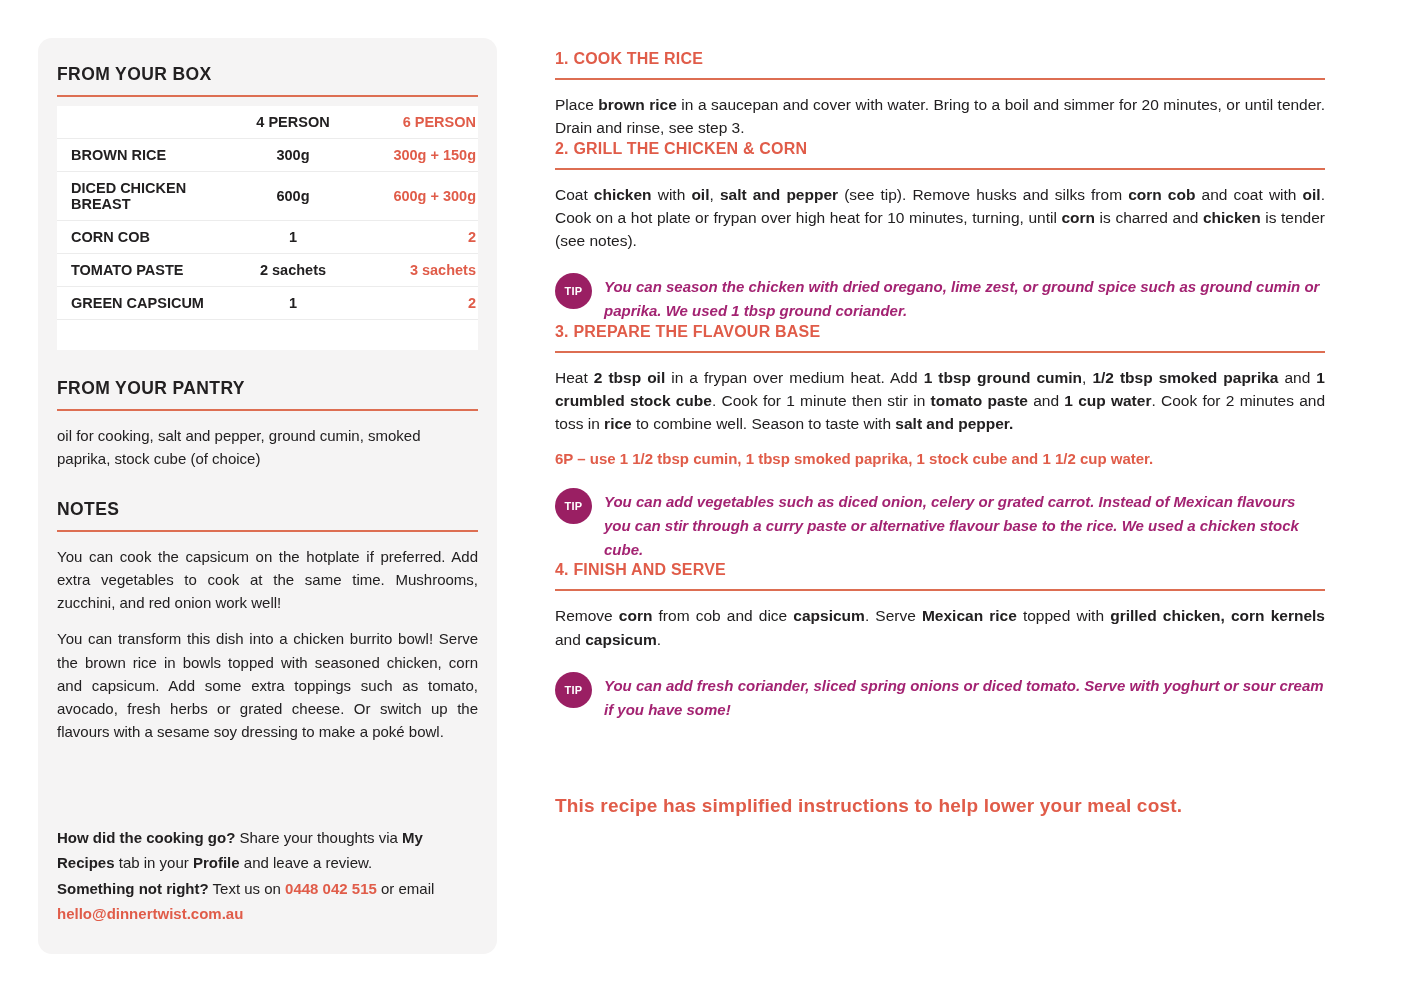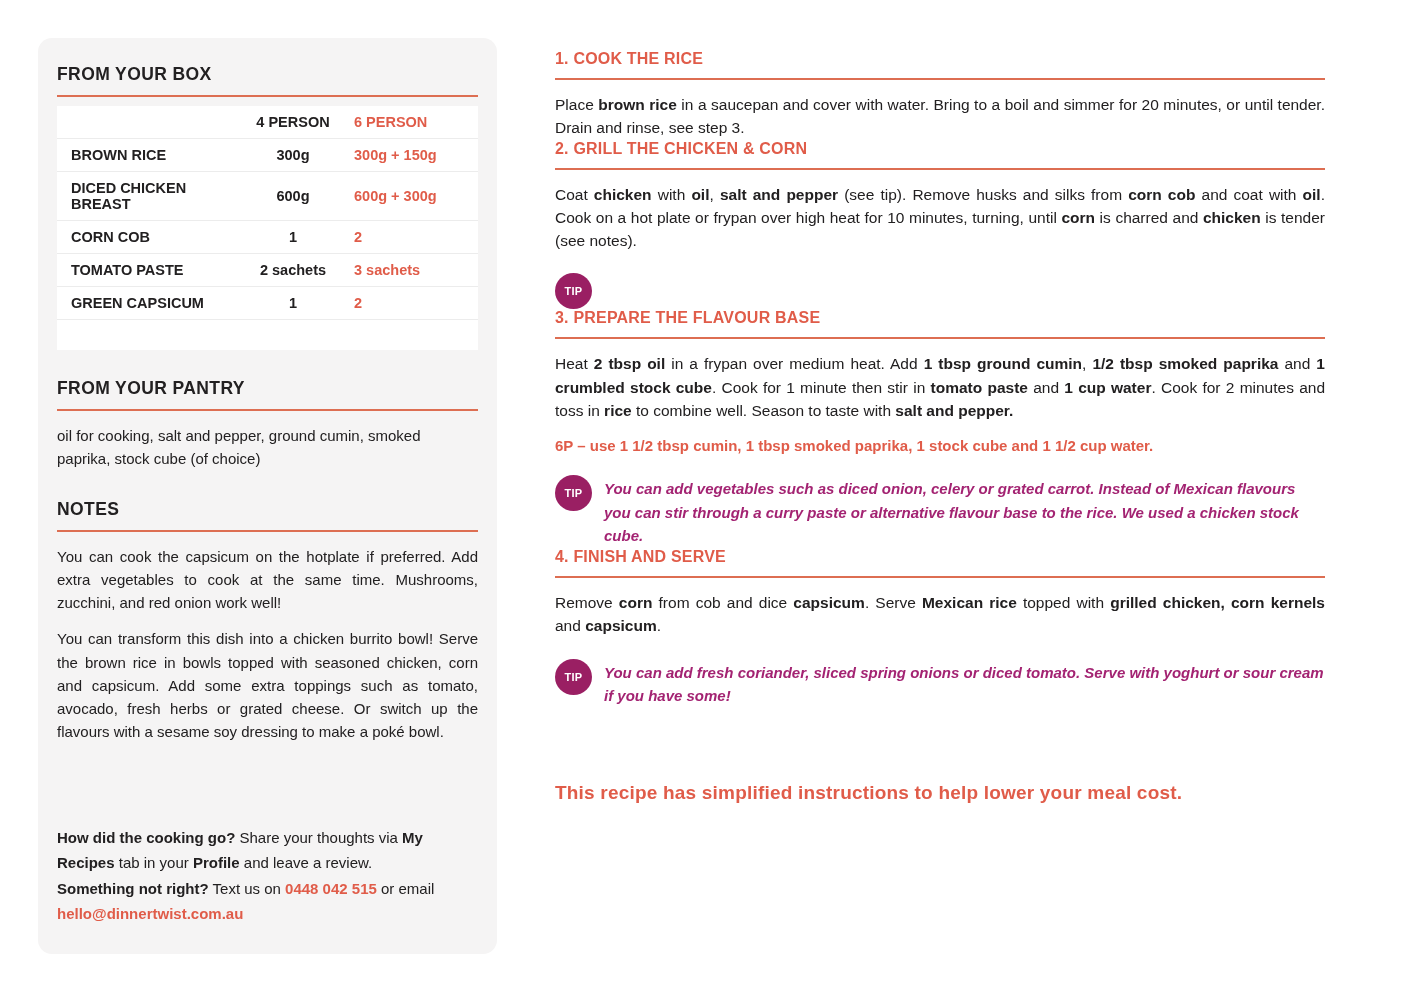--- a/index.html
+++ b/index.html
@@ -30,21 +30,21 @@
   .section-title{
     font-size:17.5px;font-weight:700;letter-spacing:.4px;margin:0;
     padding-bottom:10px;border-bottom:2px solid var(--underline);
     color:var(--dark);
   }
   .table-wrap{background:#fff;margin-top:9px;padding:0 0 30px 0;}
   table{width:100%;border-collapse:collapse;}
   th,td{border-bottom:1px solid var(--row-line);font-size:14.5px;}
   .c-name{text-align:left;padding:8px 4px 8px 14px;font-weight:700;}
   .c-4p{text-align:center;width:118px;padding:8px 2px;font-weight:700;}
-  .c-6p{text-align:left;width:126px;padding:8px 2px;font-weight:700;color:var(--accent);}
+  .c-6p{text-align:right;width:126px;padding:8px 2px;font-weight:700;color:var(--accent);}
   thead .c-4p{color:var(--dark);}
   .mt-pantry{margin-top:28px;}
   .mt-notes{margin-top:28px;}
   .body-text{font-size:15px;line-height:1.55;margin:13px 0 0 0;}
   .justify{text-align:justify;}
   .sidebar-footer{margin-top:auto;font-size:15px;line-height:1.68;}
   .sidebar-footer p{margin:0;}
 
   
   .main{flex:1;padding-top:12px;}
@@ -141,20 +141,21 @@
     <section class="step">
       <h2 class="step-title">1. COOK THE RICE</h2>
       <p class="step-body"><span>Place </span><span class="seg-b">brown rice</span><span> in a saucepan and cover with water. Bring to a boil and simmer for 20 minutes, or until tender. Drain and rinse, see step 3.</span></p>
     </section>
 
     <section class="step mt-step">
       <h2 class="step-title">2. GRILL THE CHICKEN &amp; CORN</h2>
       <p class="step-body"><span>Coat </span><span class="seg-b">chicken</span><span> with </span><span class="seg-b">oil</span><span>, </span><span class="seg-b">salt and pepper</span><span> (see tip). Remove husks and silks from </span><span class="seg-b">corn cob</span><span> and coat with </span><span class="seg-b">oil</span><span>. Cook on a hot plate or frypan over high heat for 10 minutes, turning, until </span><span class="seg-b">corn</span><span> is charred and </span><span class="seg-b">chicken</span><span> is tender (see notes).</span></p>
       <div class="tip">
         <div class="tip-badge">TIP</div>
+        <p class="tip-text">You can season the chicken with dried oregano, lime zest, or ground spice such as ground cumin or paprika. We used 1 tbsp ground coriander.</p>
       </div>
     </section>
 
     <section class="step mt-step">
       <h2 class="step-title">3. PREPARE THE FLAVOUR BASE</h2>
       <p class="step-body"><span>Heat </span><span class="seg-b">2 tbsp oil</span><span> in a frypan over medium heat. Add </span><span class="seg-b">1 tbsp ground cumin</span><span>, </span><span class="seg-b">1/2 tbsp smoked paprika</span><span> and </span><span class="seg-b">1 crumbled stock cube</span><span>. Cook for 1 minute then stir in </span><span class="seg-b">tomato paste</span><span> and </span><span class="seg-b">1 cup water</span><span>. Cook for 2 minutes and toss in </span><span class="seg-b">rice</span><span> to combine well. Season to taste with </span><span class="seg-b">salt and pepper.</span></p>
       <p class="note-6p">6P – use 1 1/2 tbsp cumin, 1 tbsp smoked paprika, 1 stock cube and 1 1/2 cup water.</p>
       <div class="tip">
         <div class="tip-badge">TIP</div>
         <p class="tip-text">You can add vegetables such as diced onion, celery or grated carrot. Instead of Mexican flavours you can stir through a curry paste or alternative flavour base to the rice. We used a chicken stock cube.</p>

